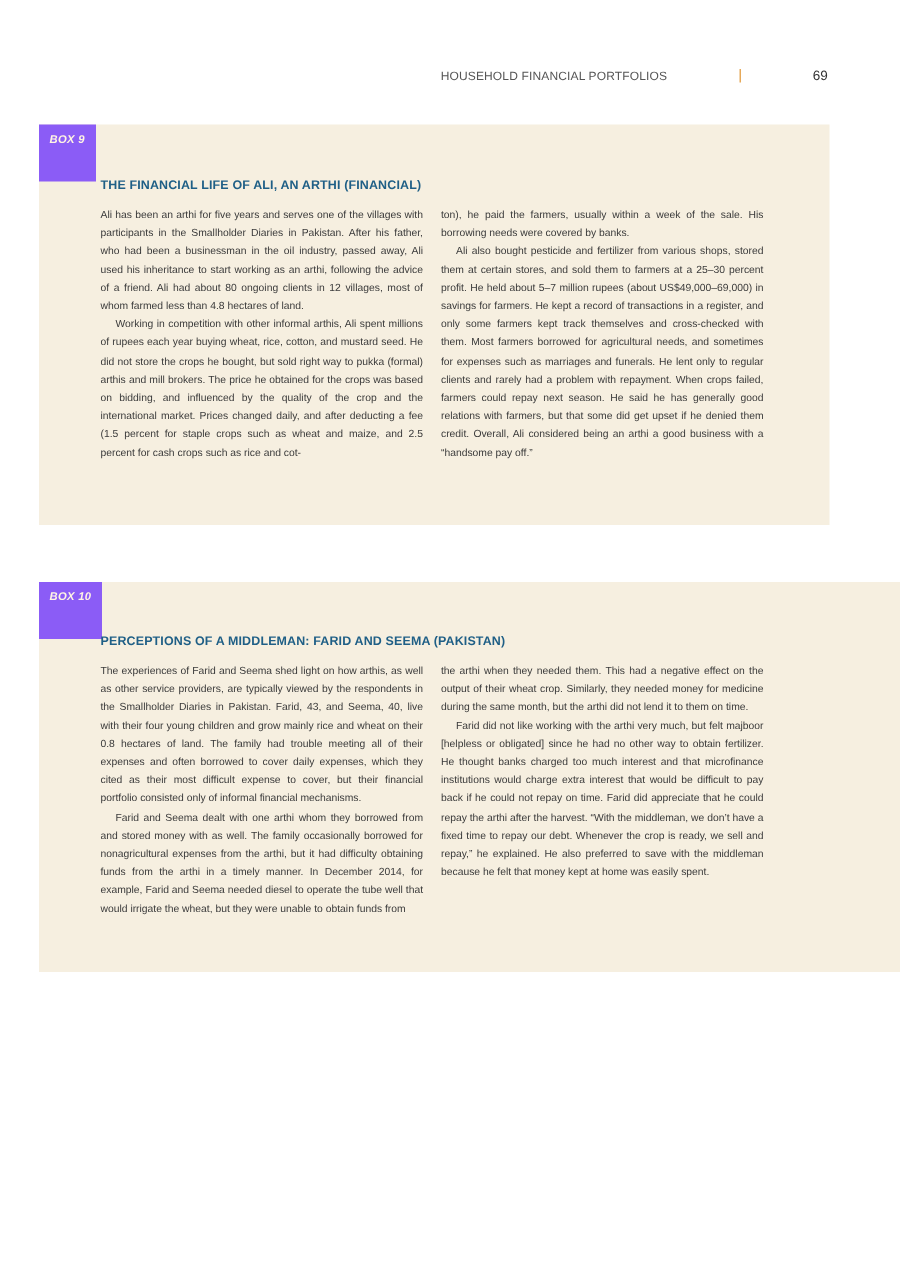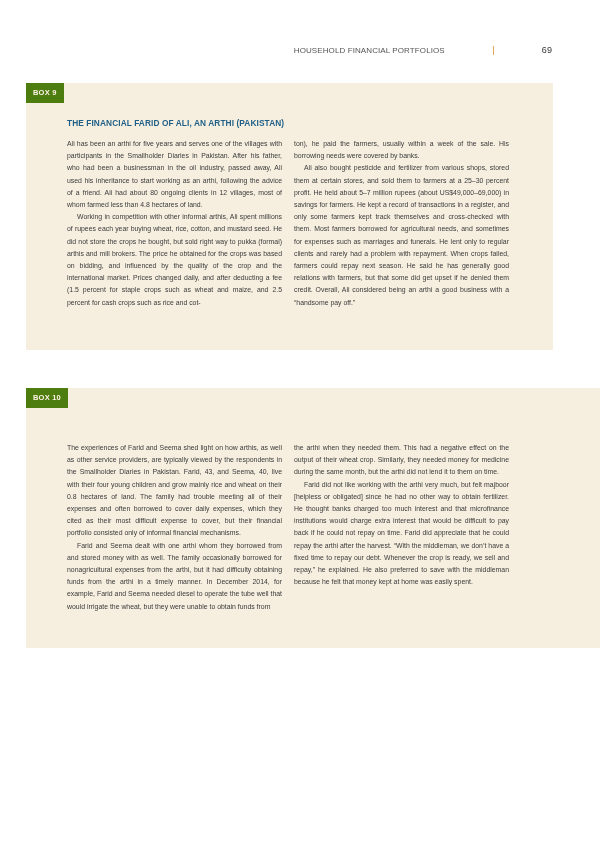--- a/index.html
+++ b/index.html
@@ -12,23 +12,23 @@
     font-size: 8px; letter-spacing: 0.1px; color: #555;
     display: flex; align-items: center; gap: 40px;
   }
   .running-head .sep { display: inline-block; width: 1px; height: 9px; background: #e6a95a; margin: 0 8px; }
   .running-head .pnum { font-weight: normal; color: #333; font-size: 9px; }
 
   .box {
     position: absolute; left: 26px; width: 453px; background: #f6efe0;
   }
   .box-tag {
-    position: absolute; left: 0; top: 0; width: 38px; height: 20px; background: #4d7c0f;
+    position: absolute; left: 0; top: 0; width: 38px; height: 38px; background: #8b5cf6;
     color: #fff4e4; font-size: 7.5px; font-weight: bold; line-height: 20px; padding-left: 7px;
-    box-sizing: border-box; letter-spacing: 0.2px;
+    box-sizing: border-box; letter-spacing: 0.2px; font-style: italic;
   }
   .box-title {
     position: absolute; left: 41px; font-size: 8.3px; font-weight: bold; color: #1f5f86;
     letter-spacing: 0.1px; white-space: nowrap;
   }
   .cols {
     position: absolute; left: 41px; width: 453px; display: flex; gap: 12px;
   }
   .col {
     width: 215px; font-size: 6.9px; line-height: 12.2px; text-align: justify;
@@ -40,35 +40,36 @@
 <body>
 
 <div class="running-head">
   <span>HOUSEHOLD FINANCIAL PORTFOLIOS</span>
   <span class="sep"></span>
   <span class="pnum">69</span>
 </div>
 
 <div class="box" style="top:83px; height:267px; left:26px; width:527px;">
   <div class="box-tag">BOX 9</div>
-  <div class="box-title" style="top:35px;">THE FINANCIAL FARID OF ALI, AN ARTHI (PAKISTAN)</div>
+  <div class="box-title" style="top:35px;">THE FINANCIAL LIFE OF ALI, AN ARTHI (FINANCIAL)</div>
   <div class="cols" style="top:55px;">
     <div class="col">
       <p>Ali has been an arthi for five years and serves one of the villages with participants in the Smallholder Diaries in Pakistan. After his father, who had been a businessman in the oil industry, passed away, Ali used his inheritance to start working as an arthi, following the advice of a friend. Ali had about 80 ongoing clients in 12 villages, most of whom farmed less than 4.8 hectares of land.</p>
       <p class="indent">Working in competition with other informal arthis, Ali spent millions of rupees each year buying wheat, rice, cotton, and mustard seed. He did not store the crops he bought, but sold right way to pukka (formal) arthis and mill brokers. The price he obtained for the crops was based on bidding, and influenced by the quality of the crop and the international market. Prices changed daily, and after deducting a fee (1.5 percent for staple crops such as wheat and maize, and 2.5 percent for cash crops such as rice and cot-</p>
     </div>
     <div class="col">
       <p>ton), he paid the farmers, usually within a week of the sale. His borrowing needs were covered by banks.</p>
       <p class="indent">Ali also bought pesticide and fertilizer from various shops, stored them at certain stores, and sold them to farmers at a 25–30 percent profit. He held about 5–7 million rupees (about US$49,000–69,000) in savings for farmers. He kept a record of transactions in a register, and only some farmers kept track themselves and cross-checked with them. Most farmers borrowed for agricultural needs, and sometimes for expenses such as marriages and funerals. He lent only to regular clients and rarely had a problem with repayment. When crops failed, farmers could repay next season. He said he has generally good relations with farmers, but that some did get upset if he denied them credit. Overall, Ali considered being an arthi a good business with a “handsome pay off.”</p>
     </div>
   </div>
 </div>
 
 <div class="box" style="top:388px; height:260px; left:26px; width:527px;padding-left:48px;">
   <div class="box-tag" style="width:42px;">BOX 10</div>
+  <div class="box-title" style="top:34px;">PERCEPTIONS OF A MIDDLEMAN: FARID AND SEEMA (PAKISTAN)</div>
   <div class="cols" style="top:54px;">
     <div class="col">
       <p>The experiences of Farid and Seema shed light on how arthis, as well as other service providers, are typically viewed by the respondents in the Smallholder Diaries in Pakistan. Farid, 43, and Seema, 40, live with their four young children and grow mainly rice and wheat on their 0.8 hectares of land. The family had trouble meeting all of their expenses and often borrowed to cover daily expenses, which they cited as their most difficult expense to cover, but their financial portfolio consisted only of informal financial mechanisms.</p>
       <p class="indent">Farid and Seema dealt with one arthi whom they borrowed from and stored money with as well. The family occasionally borrowed for nonagricultural expenses from the arthi, but it had difficulty obtaining funds from the arthi in a timely manner. In December 2014, for example, Farid and Seema needed diesel to operate the tube well that would irrigate the wheat, but they were unable to obtain funds from</p>
     </div>
     <div class="col">
       <p>the arthi when they needed them. This had a negative effect on the output of their wheat crop. Similarly, they needed money for medicine during the same month, but the arthi did not lend it to them on time.</p>
       <p class="indent">Farid did not like working with the arthi very much, but felt majboor [helpless or obligated] since he had no other way to obtain fertilizer. He thought banks charged too much interest and that microfinance institutions would charge extra interest that would be difficult to pay back if he could not repay on time. Farid did appreciate that he could repay the arthi after the harvest. “With the middleman, we don’t have a fixed time to repay our debt. Whenever the crop is ready, we sell and repay,” he explained. He also preferred to save with the middleman because he felt that money kept at home was easily spent.</p>
     </div>
   </div>

